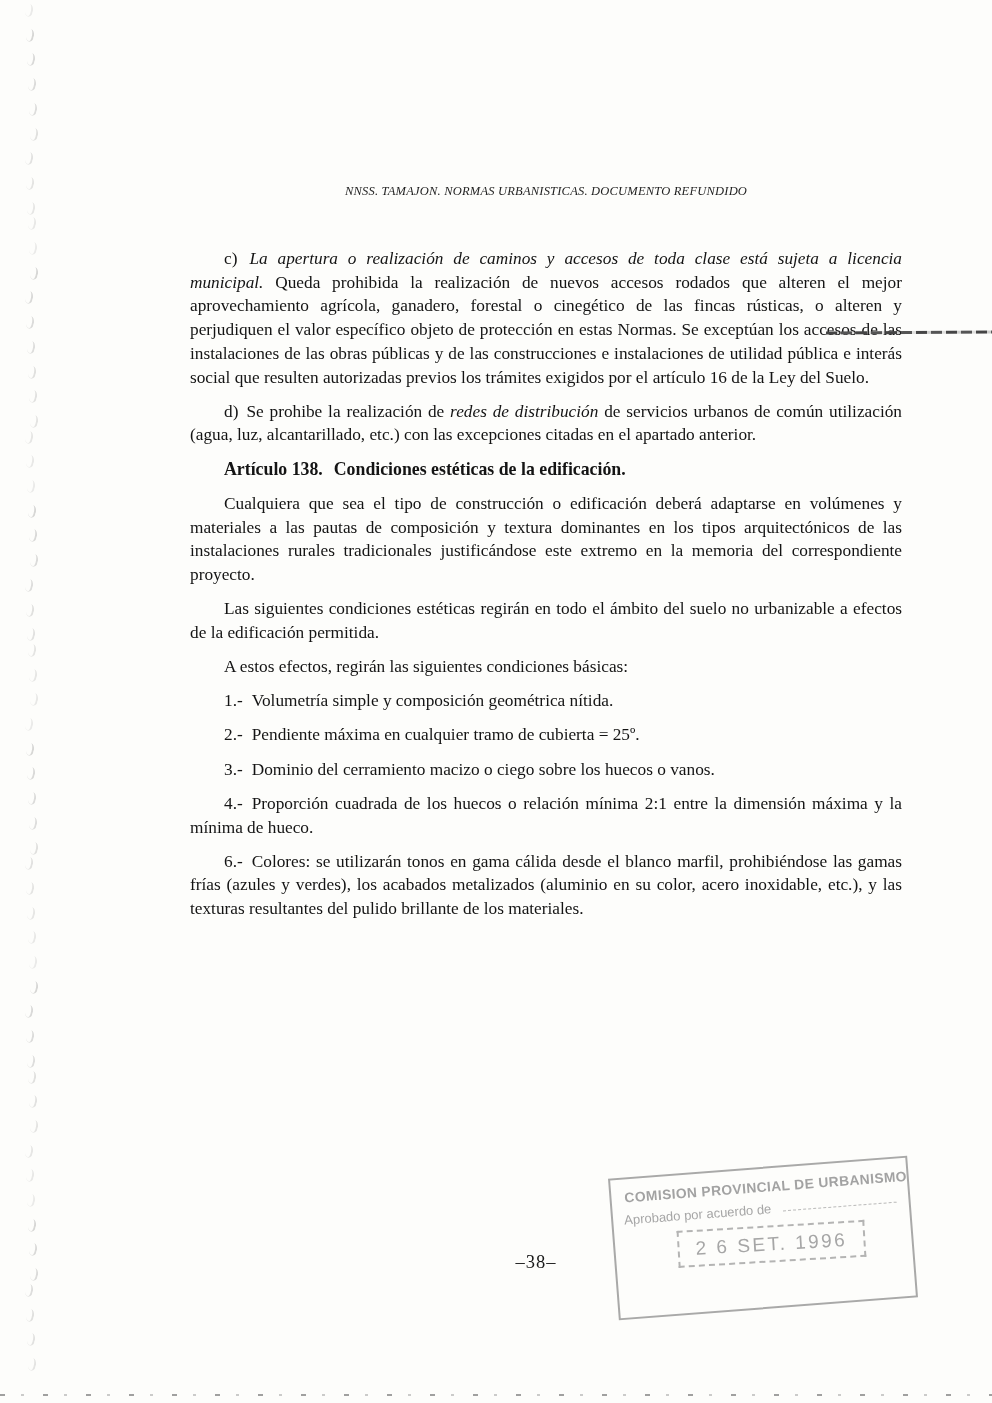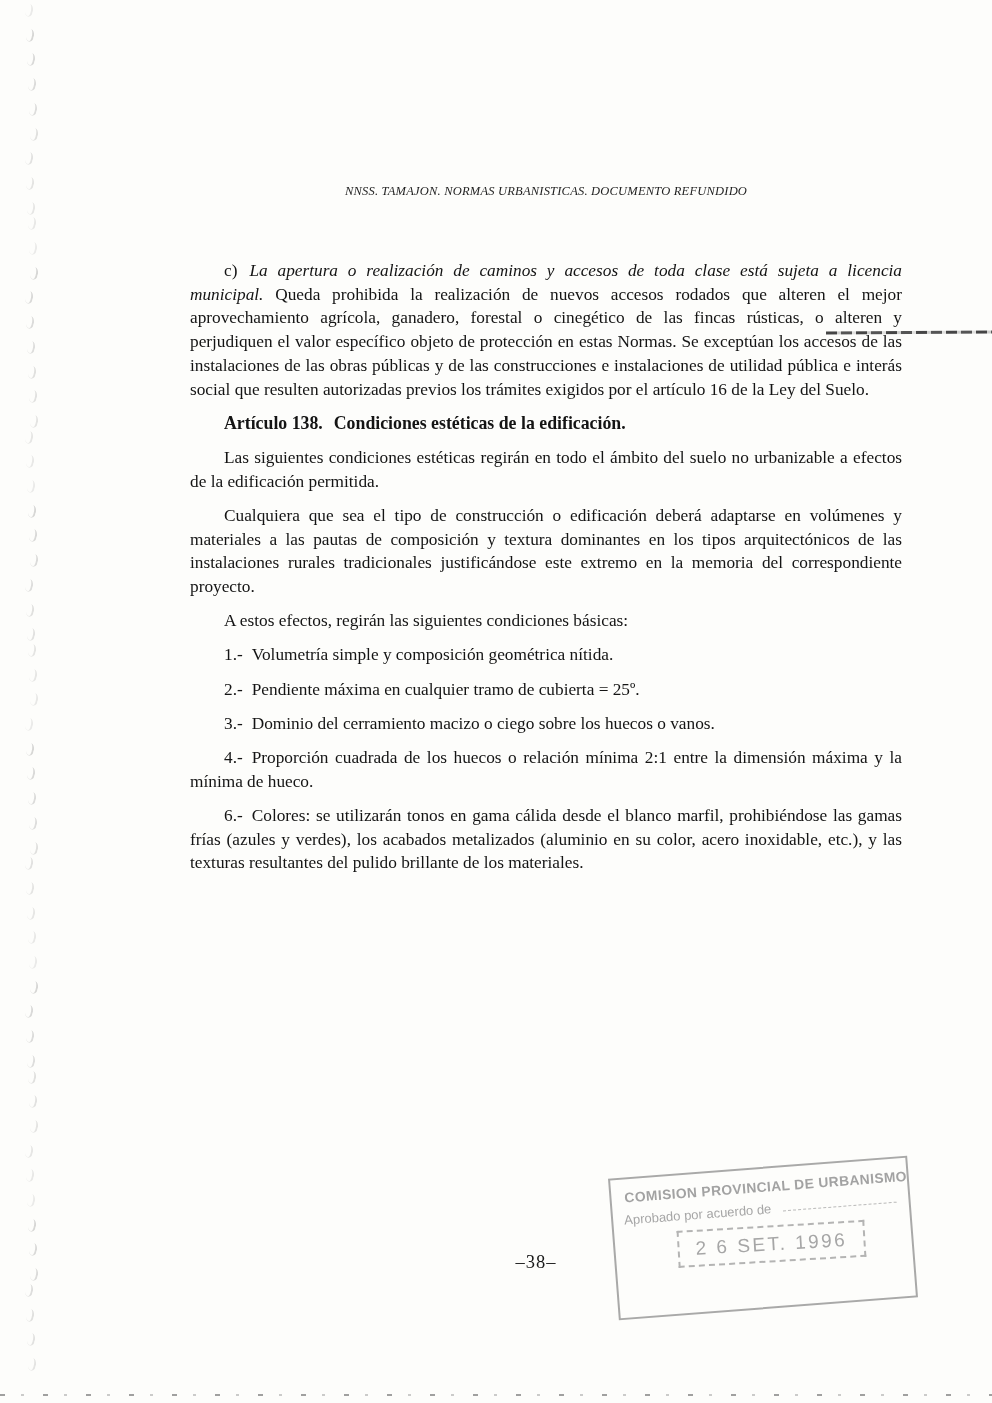--- a/index.html
+++ b/index.html
@@ -22,21 +22,21 @@
     text-align:center;
     font-style:italic;
     font-size:12.5px;
     letter-spacing:0.2px;
     color:#1f1f1f;
     white-space:nowrap;
   }
 
   
   .content {
-    position:absolute; top:259px; left:190px; width:712px;
+    position:absolute; top:247px; left:190px; width:712px;
     font-size:17.3px;
     line-height:23.7px;
     text-align:justify;
     color:#141414;
   }
   .content p { margin:0 0 10.5px 0; text-indent:34px; }
   .lbl-c { margin-right:12px; }
   .lbl-d { margin-right:8px; }
   .heading {
     font-weight:bold;
@@ -186,26 +186,27 @@
       <span class="mark" style="top: 1333.2px; left: 27px; opacity: 0.51;"></span>
       <span class="mark" style="top: 1357.9px; left: 28px; opacity: 0.47;"></span>
     </div>
 
   <div class="header">NNSS. TAMAJON. NORMAS URBANISTICAS. DOCUMENTO REFUNDIDO</div>
 
   <div class="content">
 
     <p><span class="lbl-c">c)</span><i>La apertura o realización de caminos y accesos de toda clase está sujeta a licencia municipal.</i> <span>Queda prohibida la realización de nuevos accesos rodados que alteren el mejor aprovechamiento agrícola, ganadero, forestal o cinegético de las fincas rústicas, o alteren y perjudiquen el valor específico objeto de protección en estas Normas. Se exceptúan los accesos de las instalaciones de las obras públicas y de las construcciones e instalaciones de utilidad pública e interás social que resulten autorizadas previos los trámites exigidos por el artículo 16 de la Ley del Suelo.</span></p>
 
+    <p><span class="lbl-d">d)</span><span>Se prohibe la realización de</span> <i>redes de distribución</i> <span>de servicios urbanos de común utilización (agua, luz, alcantarillado, etc.) con las excepciones citadas en el apartado anterior.</span></p>
 
     <p class="heading"><span>Artículo 138.</span><span class="h-title">Condiciones estéticas de la edificación.</span></p>
 
+    <p>Cualquiera que sea el tipo de construcción o edificación deberá adaptarse en volúmenes y materiales a las pautas de composición y textura dominantes en los tipos arquitectónicos de las instalaciones rurales tradicionales justificándose este extremo en la memoria del correspondiente proyecto.</p>
+
     <p>Las siguientes condiciones estéticas regirán en todo el ámbito del suelo no urbanizable a efectos de la edificación permitida.</p>
-
-    <p>Cualquiera que sea el tipo de construcción o edificación deberá adaptarse en volúmenes y materiales a las pautas de composición y textura dominantes en los tipos arquitectónicos de las instalaciones rurales tradicionales justificándose este extremo en la memoria del correspondiente proyecto.</p>
 
     <p>A estos efectos, regirán las siguientes condiciones básicas:</p>
 
     <p><span class="item-num">1.-</span><span>Volumetría simple y composición geométrica nítida.</span></p>
 
     <p><span class="item-num">2.-</span><span>Pendiente máxima en cualquier tramo de cubierta = 25º.</span></p>
 
     <p><span class="item-num">3.-</span><span>Dominio del cerramiento macizo o ciego sobre los huecos o  vanos.</span></p>
 
     <p><span class="item-num">4.-</span><span>Proporción cuadrada de los huecos o relación mínima 2:1 entre la dimensión máxima y la mínima de hueco.</span></p>

